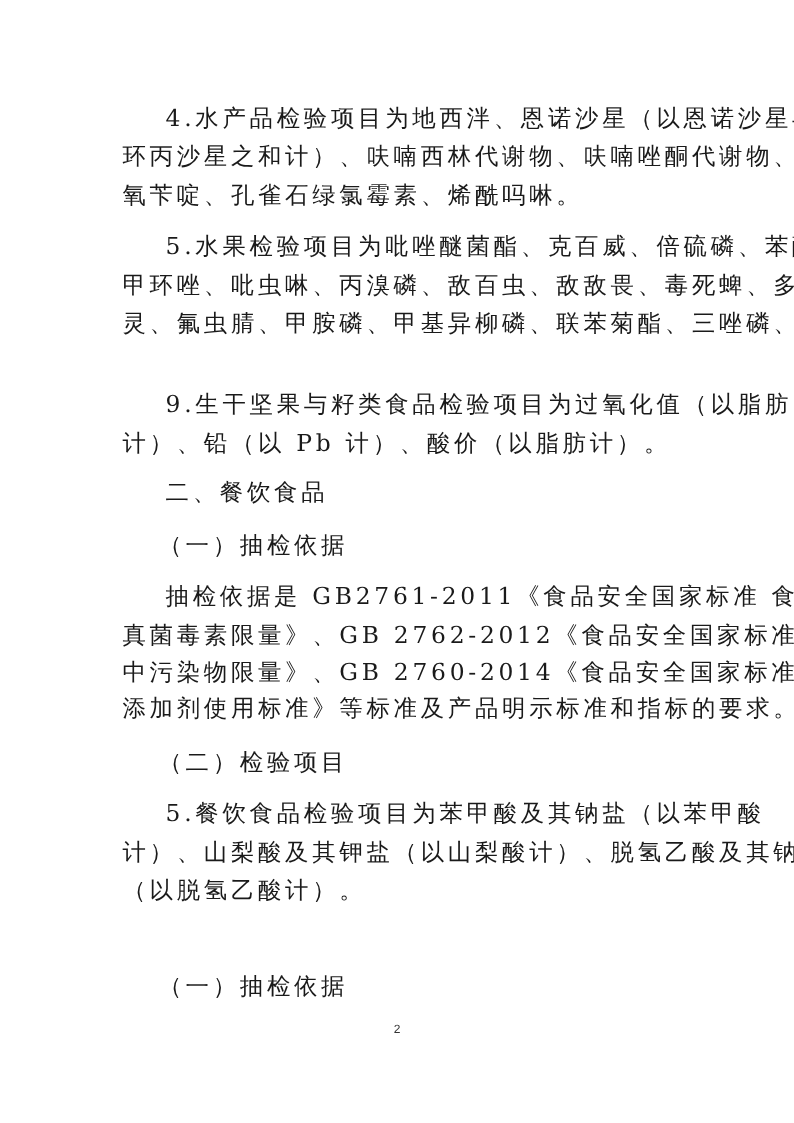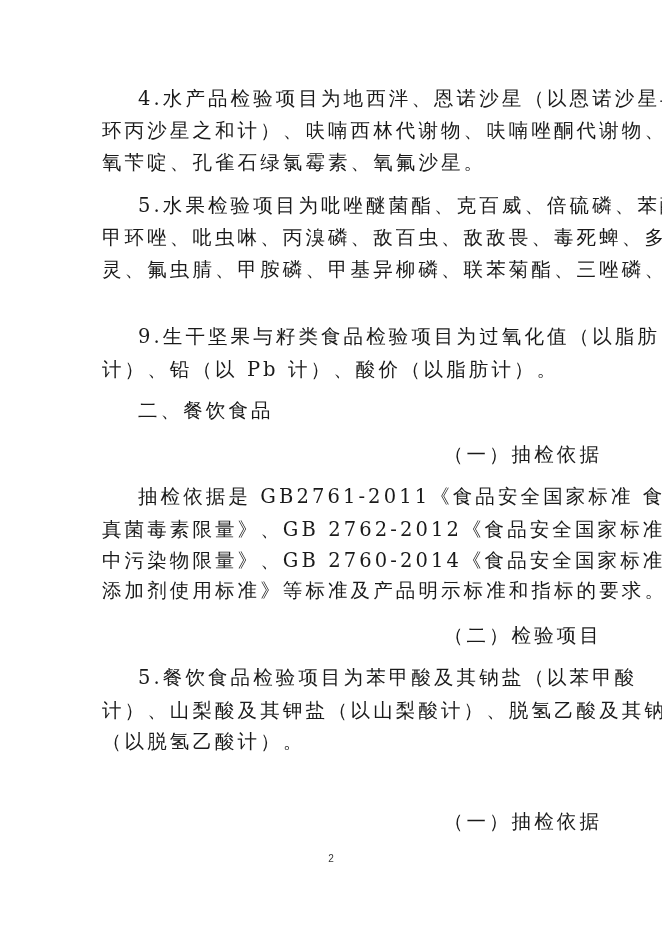--- a/index.html
+++ b/index.html
@@ -11,40 +11,40 @@
     width: 470px;
     height: 26px;
     line-height: 26px;
     font-family: "DejaVu Serif", "Liberation Serif", serif;
     font-size: 19.5px;
     letter-spacing: 3.1px;
     color: #1a1a1a;
     white-space: nowrap;
   }
   .indent { padding-left: 36px; }
-  .sub-indent { padding-left: 30px; text-align: right; }
+  .sub-indent { padding-left: 30px; }
   .page-number {
     position: absolute;
     left: 322px;
     top: 853px;
     width: 18px;
     text-align: center;
     font-family: "Liberation Sans", sans-serif;
     font-size: 10px;
     color: #333333;
   }
 </style>
 </head>
 <body>
 
 <div class="page">
 
   <div class="line indent" style="top:86px">4.水产品检验项目为地西泮、恩诺沙星（以恩诺沙星与</div>
   <div class="line" style="top:118px">环丙沙星之和计）、呋喃西林代谢物、呋喃唑酮代谢物、甲</div>
-  <div class="line" style="top:150px">氧苄啶、孔雀石绿氯霉素、氧氟沙星。</div>
+  <div class="line" style="top:150px">氧苄啶、孔雀石绿氯霉素、烯酰吗啉。</div>
 
   <div class="line indent" style="top:193px">5.水果检验项目为吡唑醚菌酯、克百威、倍硫磷、苯醚</div>
   <div class="line" style="top:225px">甲环唑、吡虫啉、丙溴磷、敌百虫、敌敌畏、毒死蜱、多菌</div>
   <div class="line" style="top:257px">灵、氟虫腈、甲胺磷、甲基异柳磷、联苯菊酯、三唑磷、杀</div>
 
   <div class="line indent" style="top:324px">9.生干坚果与籽类食品检验项目为过氧化值（以脂肪</div>
   <div class="line indent" style="top:398px">二、餐饮食品</div>
 
   <div class="line" style="top:357px">计）、铅（以 Pb 计）、酸价（以脂肪计）。</div>
 

